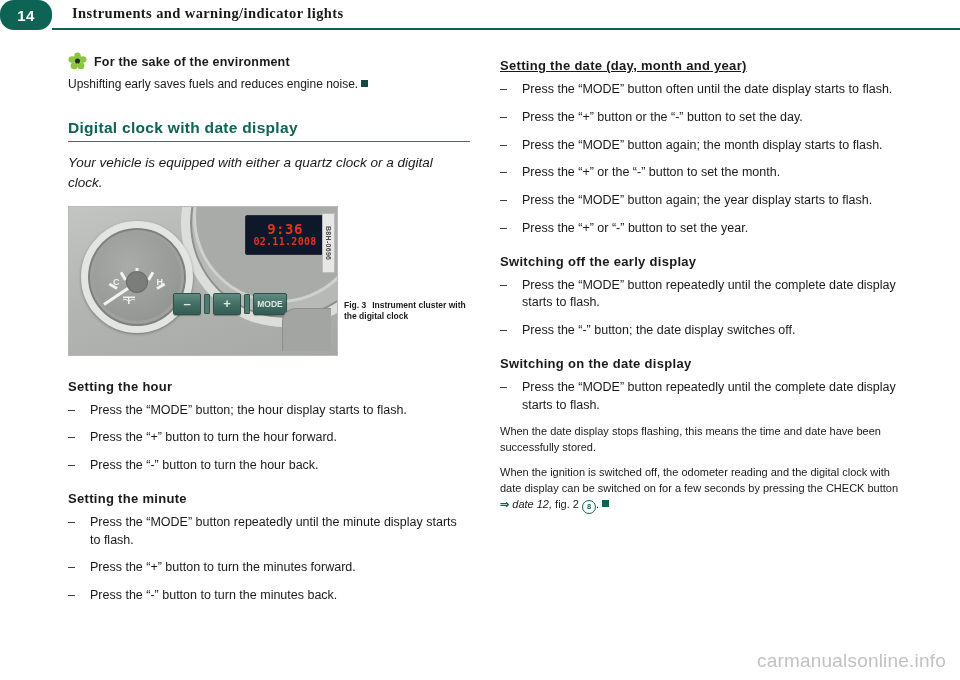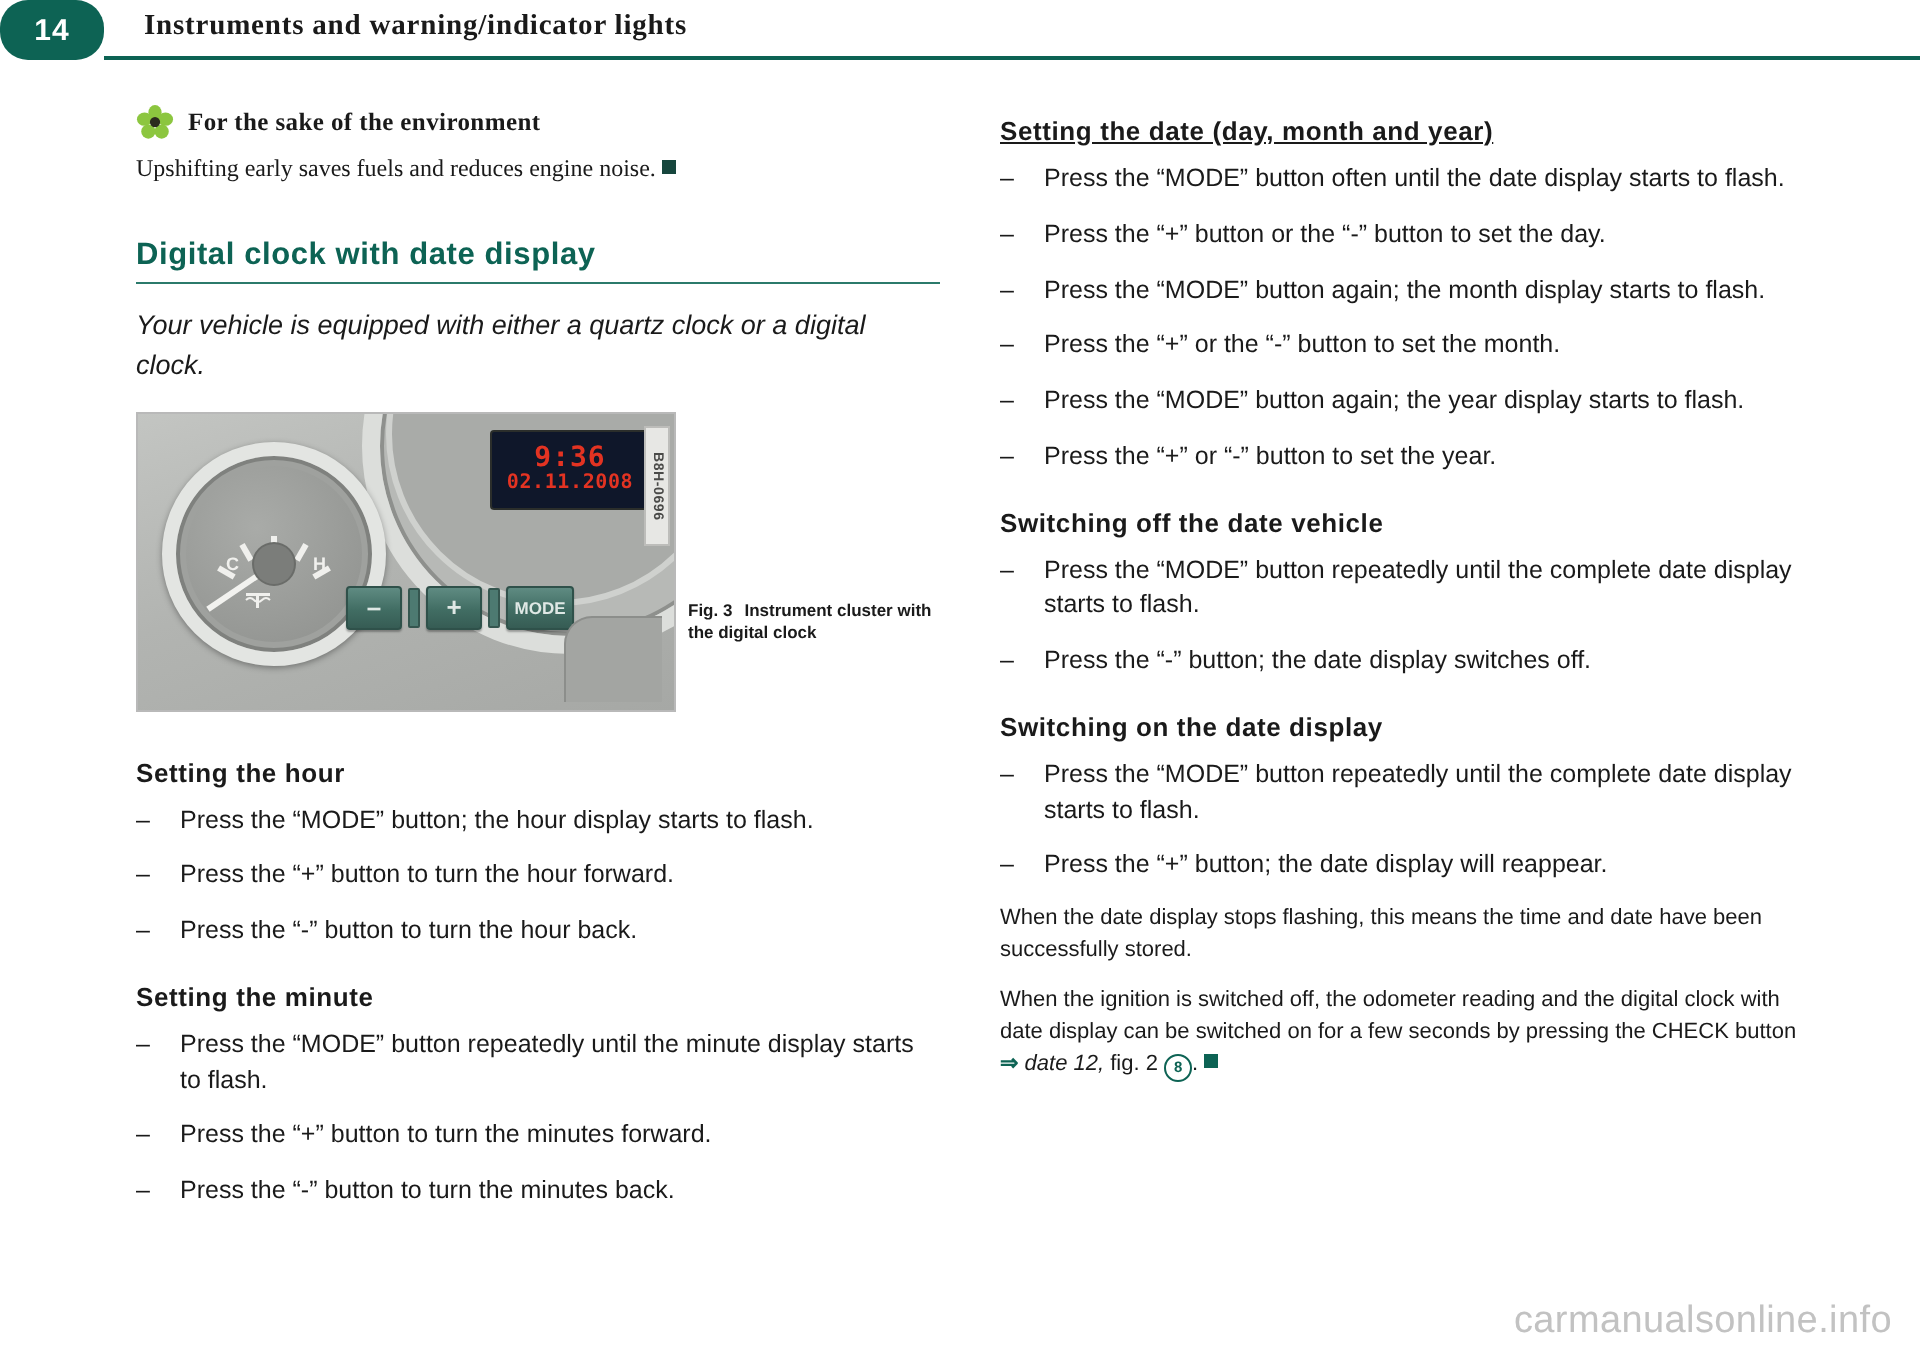--- a/index.html
+++ b/index.html
@@ -61,21 +61,21 @@
   
   .col {
     position: absolute;
     top: 52px;
     width: 402px;
   }
   .col-left  { left: 68px; }
   .col-right { left: 500px; }
 
   
-  .env-note { margin-bottom: 26px; font-family: Liberation Serif, serif; }
+  .env-note { margin-bottom: 26px; }
   .env-head {
     display: flex;
     align-items: center;
     gap: 7px;
     margin-bottom: 5px;
   }
   .flower-icon { width: 19px; height: 19px; flex: 0 0 19px; display:block; }
   .env-title {
     font-size: 12.5px;
     font-weight: bold;
@@ -452,30 +452,29 @@
   <div class="sub-heading first">Setting the date (day, month and year)</div>
   <ul class="dash-list">
     <li>Press the “MODE” button often until the date display starts to flash.</li>
     <li>Press the “+” button or the “-” button to set the day.</li>
     <li>Press the “MODE” button again; the month display starts to flash.</li>
     <li>Press the “+” or the “-” button to set the month.</li>
     <li>Press the “MODE” button again; the year display starts to flash.</li>
     <li>Press the “+” or “-” button to set the year.</li>
   </ul>
 
-  <div class="sub-heading">Switching off the date vehicle</div>
+  <div class="sub-heading">Switching off the early display</div>
   <ul class="dash-list">
     <li>Press the “MODE” button repeatedly until the complete date display starts to flash.</li>
     <li>Press the “-” button; the date display switches off.</li>
   </ul>
 
   <div class="sub-heading">Switching on the date display</div>
   <ul class="dash-list">
     <li>Press the “MODE” button repeatedly until the complete date display starts to flash.</li>
-    <li>Press the “+” button; the date display will reappear.</li>
   </ul>
 
   <div class="note-para">When the date display stops flashing, this means the time and date have been successfully stored.</div>
 
   <div class="note-para">
     <span>When the ignition is switched off, the odometer reading and the digital clock with date display can be switched on for a few seconds by pressing the CHECK button</span>
     <span class="teal-arrow">⇒</span>
     <span class="xref">date 12,</span>
     <span>fig. 2</span>
     <span class="circ-num">8</span><span>.</span><span class="end-sq"></span>

